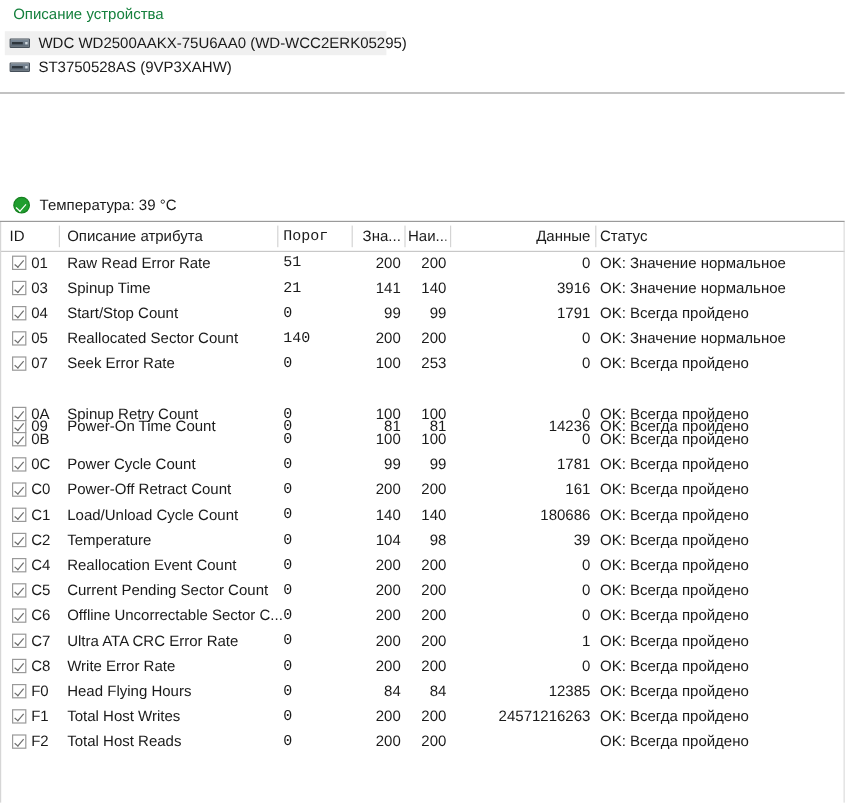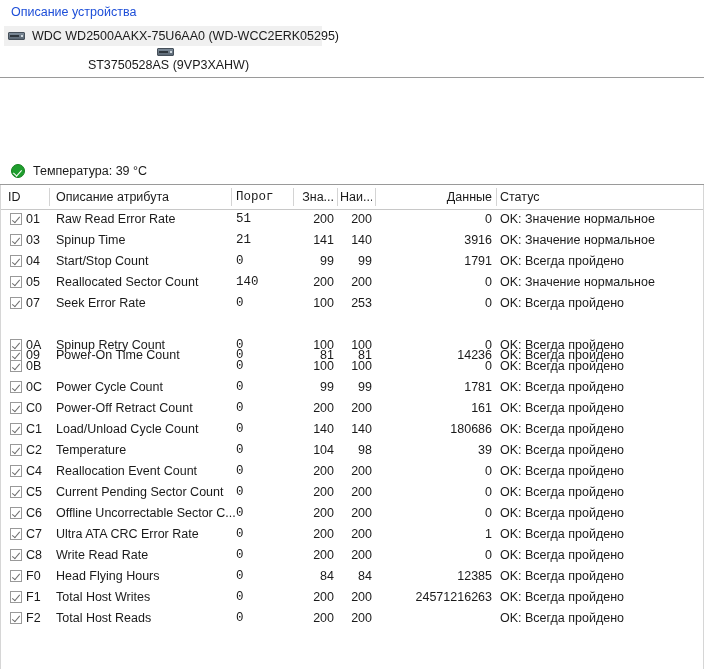--- a/index.html
+++ b/index.html
@@ -22,34 +22,34 @@
     position: absolute;
     left: 0; top: 0;
     width: 704px;
     height: 77px;
     background: #ffffff;
   }
   .panel-title {
     position: absolute;
     left: 11px; top: 5px;
     font-size: 12.5px;
-    color: #1d4ed8;
+    color: #15803d;
     white-space: nowrap;
   }
   .device-row {
     position: absolute;
     left: 4px;
     height: 20px;
     display: flex;
     align-items: center;
     padding-left: 4px;
     white-space: nowrap;
   }
   .device-row.row0 { top: 26px; width: 314px; background: #f0f0f0; }
-  .device-row.row1 { top: 46px; width: 314px; background: transparent; flex-direction: column; }
+  .device-row.row1 { top: 46px; width: 314px; background: transparent; }
   .device-label {
     font-size: 12.5px;
     color: #1a1a1a;
     margin-left: 7px;
   }
   .hdd-icon {
     width: 17px; height: 12px;
     position: relative;
     flex: 0 0 auto;
   }
@@ -436,21 +436,21 @@
         <div class="cell c-desc">Ultra ATA CRC Error Rate</div>
         <div class="cell c-thr">0</div>
         <div class="cell c-val">200</div>
         <div class="cell c-worst">200</div>
         <div class="cell c-data">1</div>
         <div class="cell c-status">OK: Всегда пройдено</div>
       </div>
       <div class="grid-row" style="top: 360px; padding-left: 31px;">
         <span class="chk"></span>
         <div class="cell c-idv">C8</div>
-        <div class="cell c-desc">Write Read Rate</div>
+        <div class="cell c-desc">Write Error Rate</div>
         <div class="cell c-thr">0</div>
         <div class="cell c-val">200</div>
         <div class="cell c-worst">200</div>
         <div class="cell c-data">0</div>
         <div class="cell c-status">OK: Всегда пройдено</div>
       </div>
       <div class="grid-row" style="top: 381px;">
         <span class="chk"></span>
         <div class="cell c-idv">F0</div>
         <div class="cell c-desc">Head Flying Hours</div>

